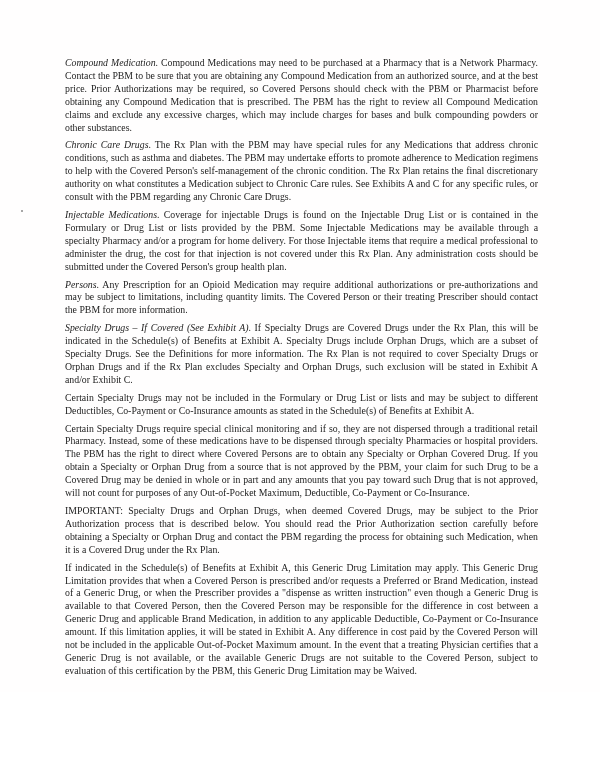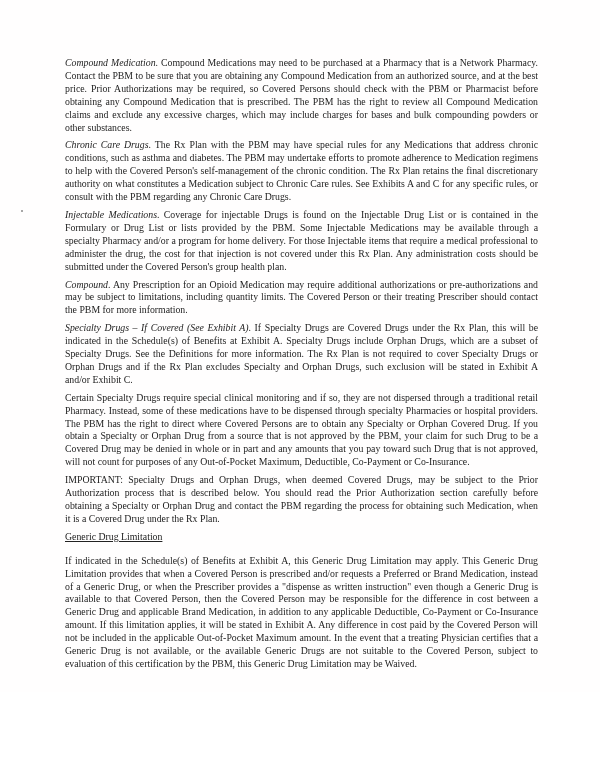--- a/index.html
+++ b/index.html
@@ -70,30 +70,30 @@
   <div class="scan-speck"></div>
 
   <div class="content">
 
     <p class="para"><span class="lead">Compound Medication</span><span>. Compound Medications may need to be purchased at a Pharmacy that is a Network Pharmacy. Contact the PBM to be sure that you are obtaining any Compound Medication from an authorized source, and at the best price. Prior Authorizations may be required, so Covered Persons should check with the PBM or Pharmacist before obtaining any Compound Medication that is prescribed. The PBM has the right to review all Compound Medication claims and exclude any excessive charges, which may include charges for bases and bulk compounding powders or other substances.</span></p>
 
     <p class="para"><span class="lead">Chronic Care Drugs</span><span>. The Rx Plan with the PBM may have special rules for any Medications that address chronic conditions, such as asthma and diabetes. The PBM may undertake efforts to promote adherence to Medication regimens to help with the Covered Person's self-management of the chronic condition. The Rx Plan retains the final discretionary authority on what constitutes a Medication subject to Chronic Care rules. See Exhibits A and C for any specific rules, or consult with the PBM regarding any Chronic Care Drugs.</span></p>
 
     <p class="para"><span class="lead">Injectable Medications</span><span>. Coverage for injectable Drugs is found on the Injectable Drug List or is contained in the Formulary or Drug List or lists provided by the PBM. Some Injectable Medications may be available through a specialty Pharmacy and/or a program for home delivery. For those Injectable items that require a medical professional to administer the drug, the cost for that injection is not covered under this Rx Plan. Any administration costs should be submitted under the Covered Person's group health plan.</span></p>
 
-    <p class="para"><span class="lead">Compound</span><span>. Any Prescription for an Opioid Medication may require additional authorizations or pre-authorizations and may be subject to limitations, including quantity limits. The Covered Person or their treating Prescriber should contact the PBM for more information.</span></p>
+    <p class="para"><span class="lead">Persons</span><span>. Any Prescription for an Opioid Medication may require additional authorizations or pre-authorizations and may be subject to limitations, including quantity limits. The Covered Person or their treating Prescriber should contact the PBM for more information.</span></p>
 
     <p class="para"><span class="lead">Specialty Drugs – If Covered (See Exhibit A)</span><span>. If Specialty Drugs are Covered Drugs under the Rx Plan, this will be indicated in the Schedule(s) of Benefits at Exhibit A. Specialty Drugs include Orphan Drugs, which are a subset of Specialty Drugs. See the Definitions for more information. The Rx Plan is not required to cover Specialty Drugs or Orphan Drugs and if the Rx Plan excludes Specialty and Orphan Drugs, such exclusion will be stated in Exhibit A and/or Exhibit C.</span></p>
 
+    <p class="para"><span>Certain Specialty Drugs may not be included in the Formulary or Drug List or lists and may be subject to different Deductibles, Co-Payment or Co-Insurance amounts as stated in the Schedule(s) of Benefits at Exhibit A.</span></p>
 
     <p class="para"><span>Certain Specialty Drugs require special clinical monitoring and if so, they are not dispersed through a traditional retail Pharmacy. Instead, some of these medications have to be dispensed through specialty Pharmacies or hospital providers. The PBM has the right to direct where Covered Persons are to obtain any Specialty or Orphan Covered Drug. If you obtain a Specialty or Orphan Drug from a source that is not approved by the PBM, your claim for such Drug to be a Covered Drug may be denied in whole or in part and any amounts that you pay toward such Drug that is not approved, will not count for purposes of any Out-of-Pocket Maximum, Deductible, Co-Payment or Co-Insurance.</span></p>
 
     <p class="para"><span>IMPORTANT: Specialty Drugs and Orphan Drugs, when deemed Covered Drugs, may be subject to the Prior Authorization process that is described below. You should read the Prior Authorization section carefully before obtaining a Specialty or Orphan Drug and contact the PBM regarding the process for obtaining such Medication, when it is a Covered Drug under the Rx Plan.</span></p>
 
-    <p class="para section-heading">Generic Drug Limitation</p>
 
     <p class="para"><span>If indicated in the Schedule(s) of Benefits at Exhibit A, this Generic Drug Limitation may apply. This Generic Drug Limitation provides that when a Covered Person is prescribed and/or requests a Preferred or Brand Medication, instead of a Generic Drug, or when the Prescriber provides a "dispense as written instruction" even though a Generic Drug is available to that Covered Person, then the Covered Person may be responsible for the difference in cost between a Generic Drug and applicable Brand Medication, in addition to any applicable Deductible, Co-Payment or Co-Insurance amount. If this limitation applies, it will be stated in Exhibit A. Any difference in cost paid by the Covered Person will not be included in the applicable Out-of-Pocket Maximum amount. In the event that a treating Physician certifies that a Generic Drug is not available, or the available Generic Drugs are not suitable to the Covered Person, subject to evaluation of this certification by the PBM, this Generic Drug Limitation may be Waived.</span></p>
 
   </div>
 
   <div class="footer-pagenum">6</div>
 
   <div class="footer-docid">CIDN:222638</div>
 
 </div>

